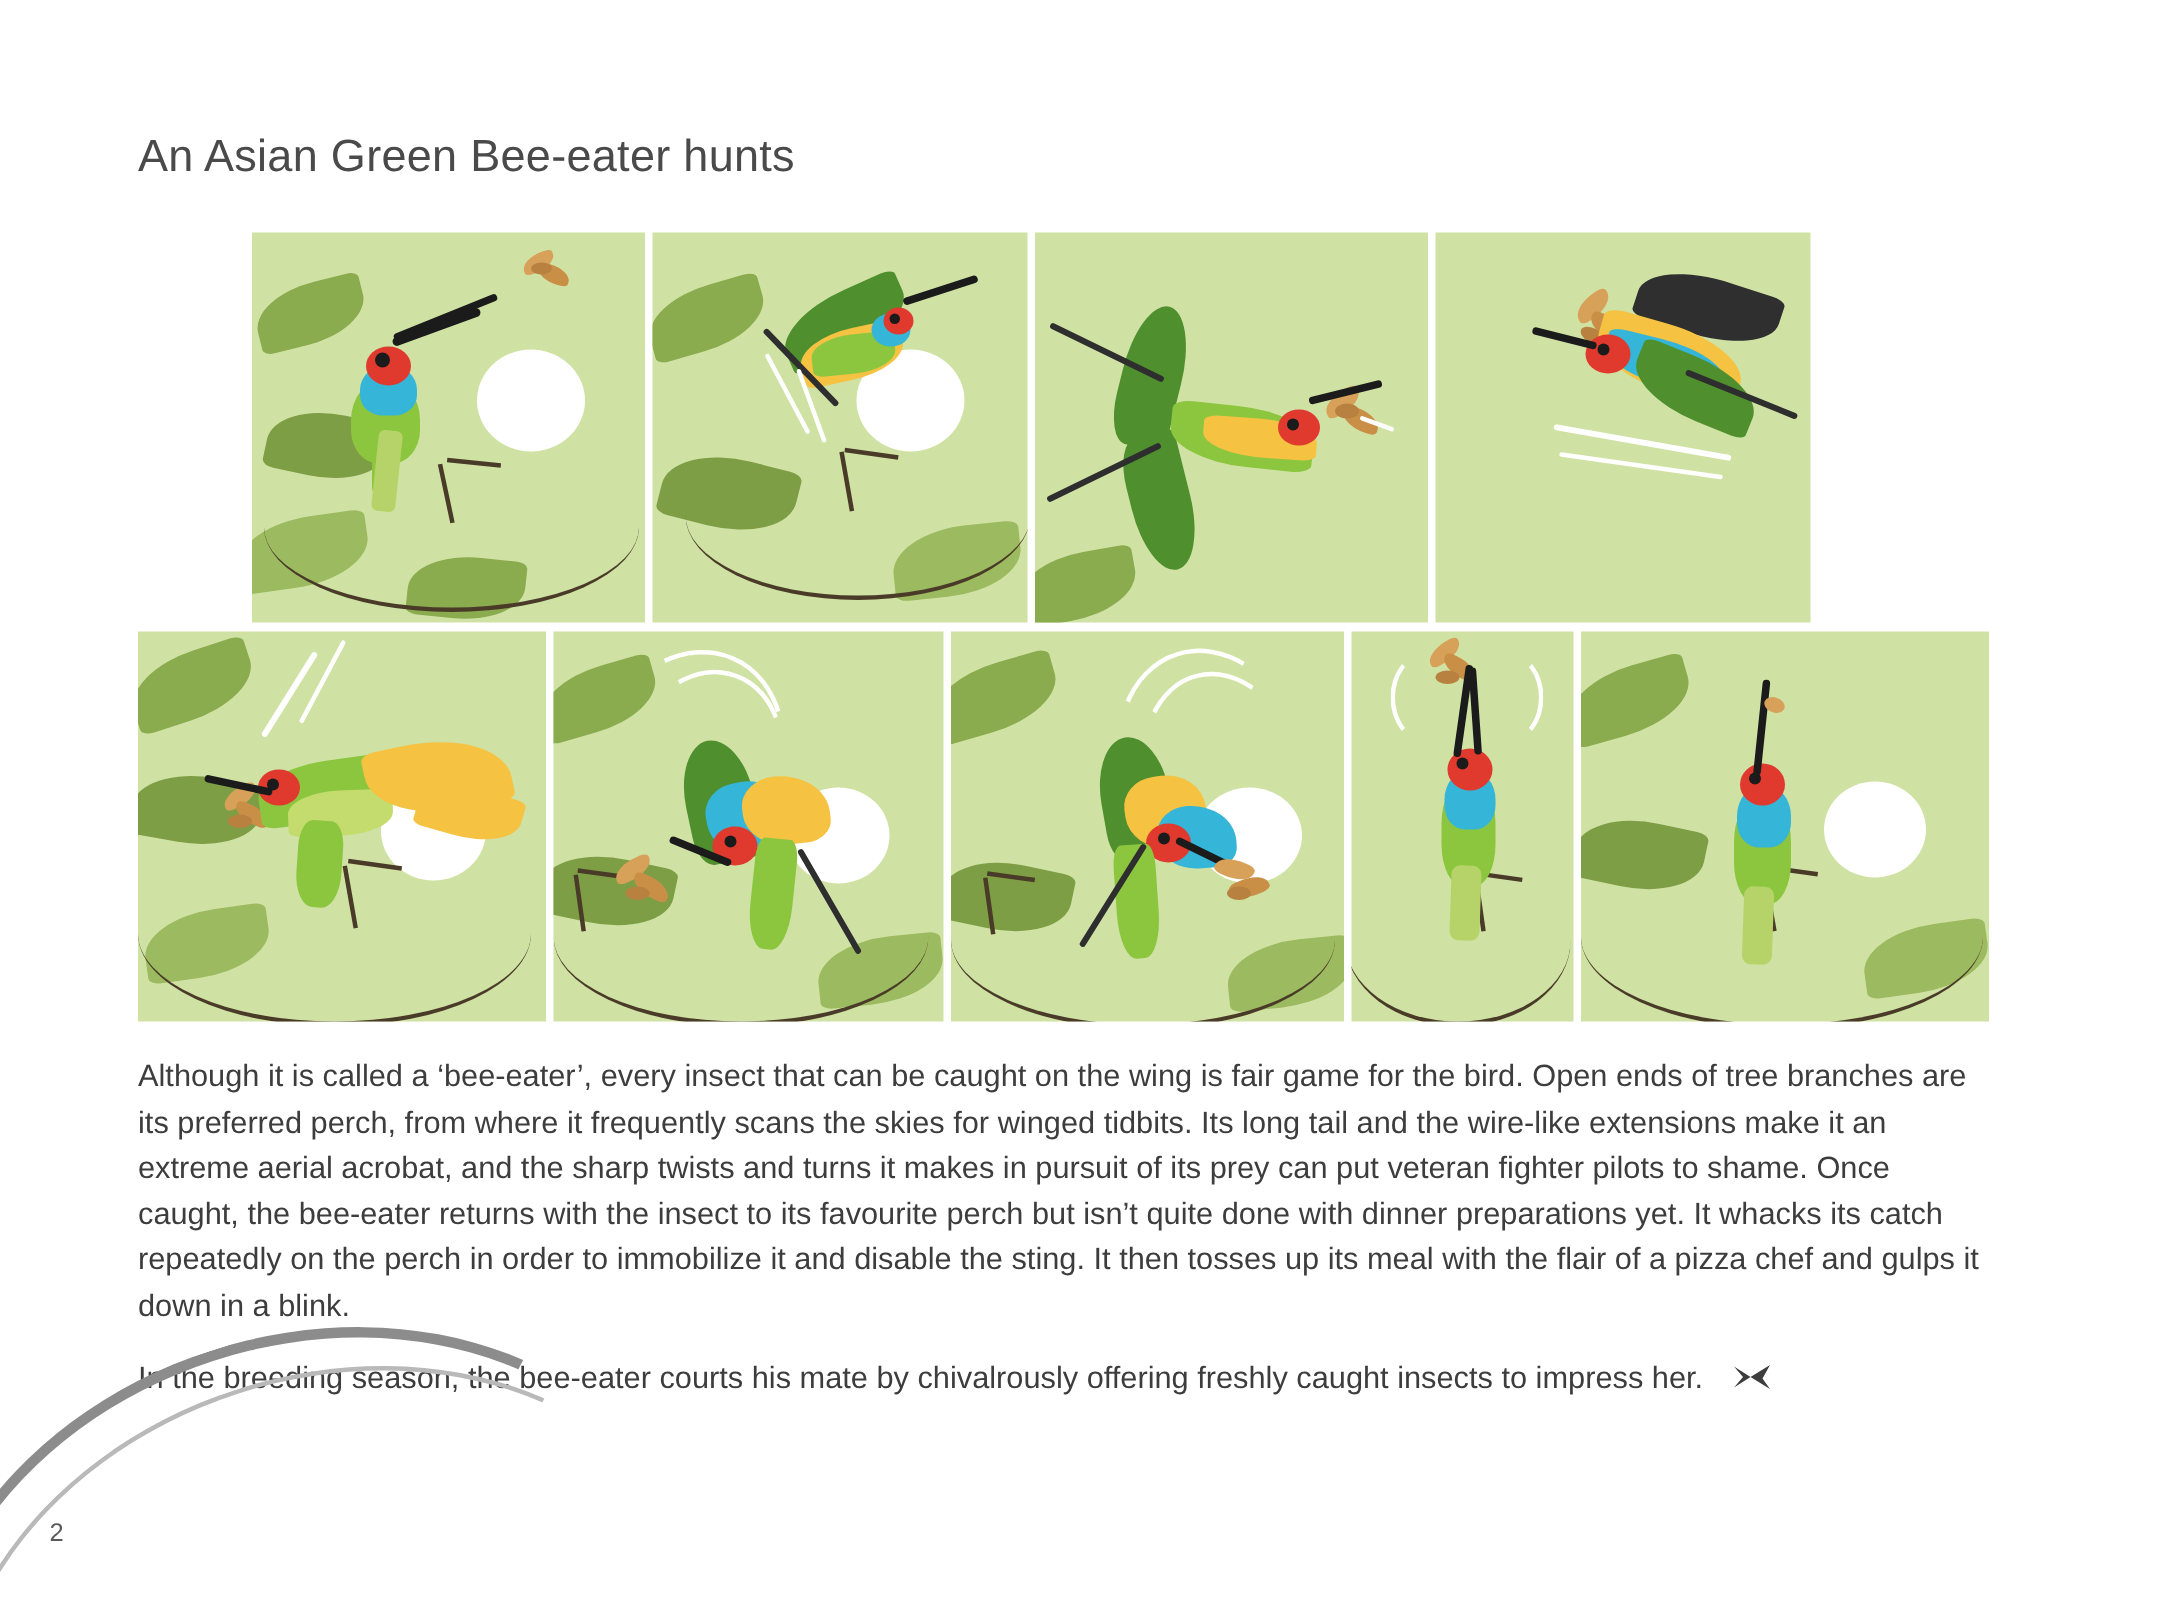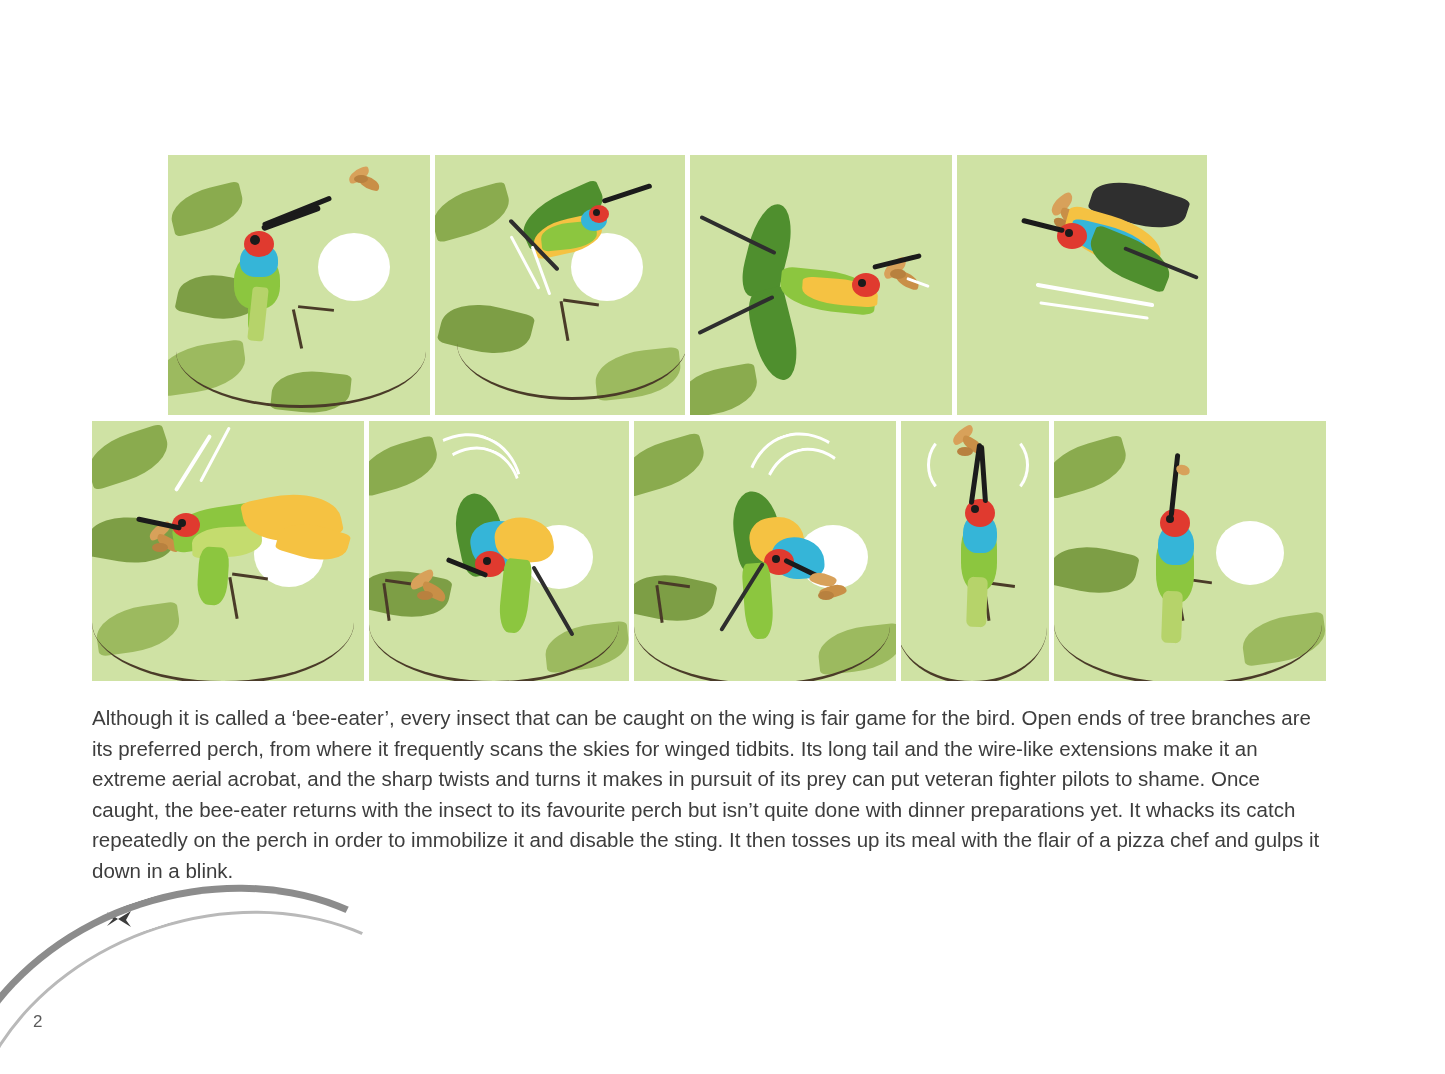--- a/index.html
+++ b/index.html
@@ -144,20 +144,21 @@
     top: 1012px;
     font-size: 17px;
     color: #5a5a5a;
   }
 </style>
 </head>
 <body>
 
 <div class="page">
 
+  <div class="page-title">An Asian Green Bee-eater hunts</div>
 
   <div class="strip strip-top">
 
     <div class="panel p1">
       <div class="sun" style="left:150px;top:78px;width:72px;height:68px;"></div>
       <div class="leaf" style="left:2px;top:34px;width:74px;height:40px;transform:rotate(-14deg);"></div>
       <div class="leaf dark" style="left:10px;top:120px;width:80px;height:44px;transform:rotate(12deg);"></div>
       <div class="leaf light" style="left:-10px;top:190px;width:88px;height:46px;transform:rotate(-8deg);"></div>
       <div class="leaf" style="left:104px;top:216px;width:78px;height:42px;transform:rotate(6deg);"></div>
 
@@ -383,20 +384,21 @@
         <div style="position:absolute;left:40px;top:-2px;width:5px;height:64px;background:#1b1b1b;border-radius:3px;transform:rotate(6deg);"></div>
         <div style="position:absolute;left:44px;top:10px;width:14px;height:10px;background:#d8a15a;border-radius:50%;transform:rotate(20deg);"></div>
         <div style="position:absolute;left:30px;top:136px;width:20px;height:52px;background:#b6d36a;border-radius:6px;transform:rotate(2deg);"></div>
       </div>
     </div>
   </div>
 
   <div class="body-text">
     <p>Although it is called a ‘bee-eater’, every insect that can be caught on the wing is fair game for the bird. Open ends of tree branches are its preferred perch, from where it frequently scans the skies for winged tidbits. Its long tail and the wire-like extensions make it an extreme aerial acrobat, and the sharp twists and turns it makes in pursuit of its prey can put veteran fighter pilots to shame. Once caught, the bee-eater returns with the insect to its favourite perch but isn’t quite done with dinner preparations yet. It whacks its catch repeatedly on the perch in order to immobilize it and disable the sting. It then tosses up its meal with the flair of a pizza chef and gulps it down in a blink.</p>
     <p class="closing-row">
+      <span>In the breeding season, the bee-eater courts his mate by chivalrously offering freshly caught insects to impress her.</span>
       <span class="bird-glyph">
         <svg width="26" height="18" viewBox="0 0 26 18" aria-hidden="true">
           <path d="M1 2 L12 9 L1 16 L7 9 Z" fill="#3d3d3d"></path>
           <path d="M12 9 L25 1 L20 10 L25 17 Z" fill="#3d3d3d"></path>
         </svg>
       </span>
     </p>
   </div>
 
   <div class="swoosh"></div>

